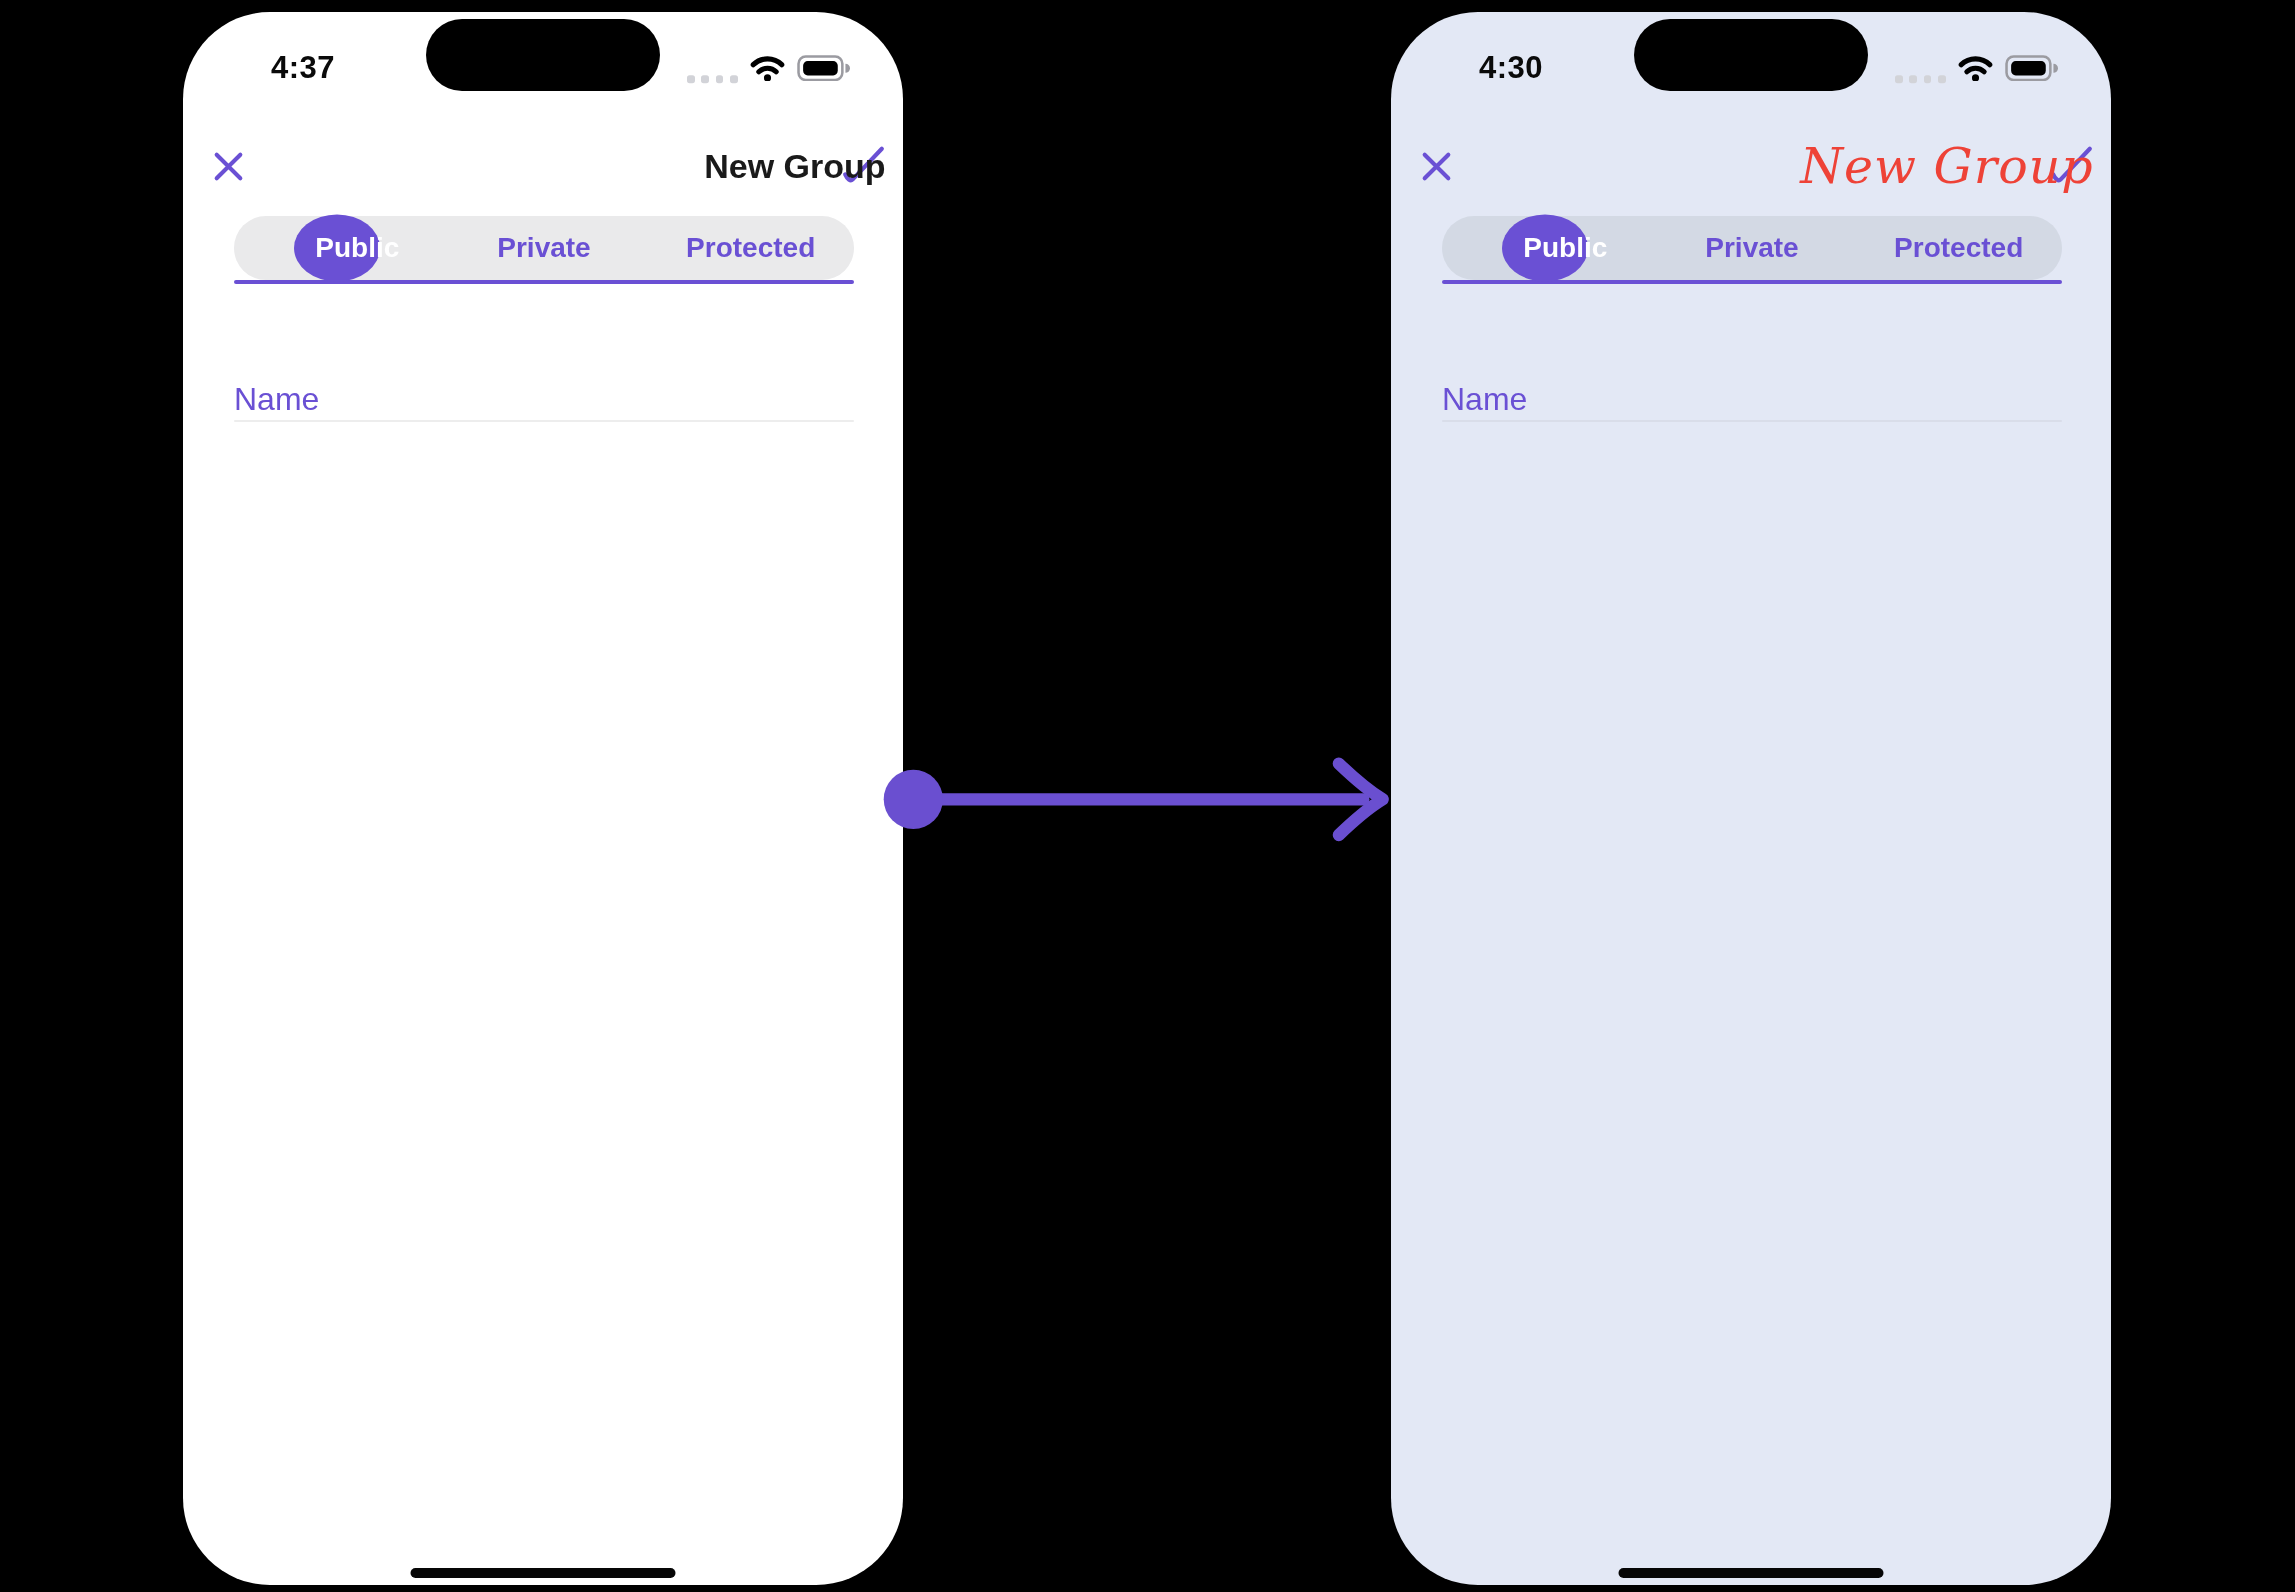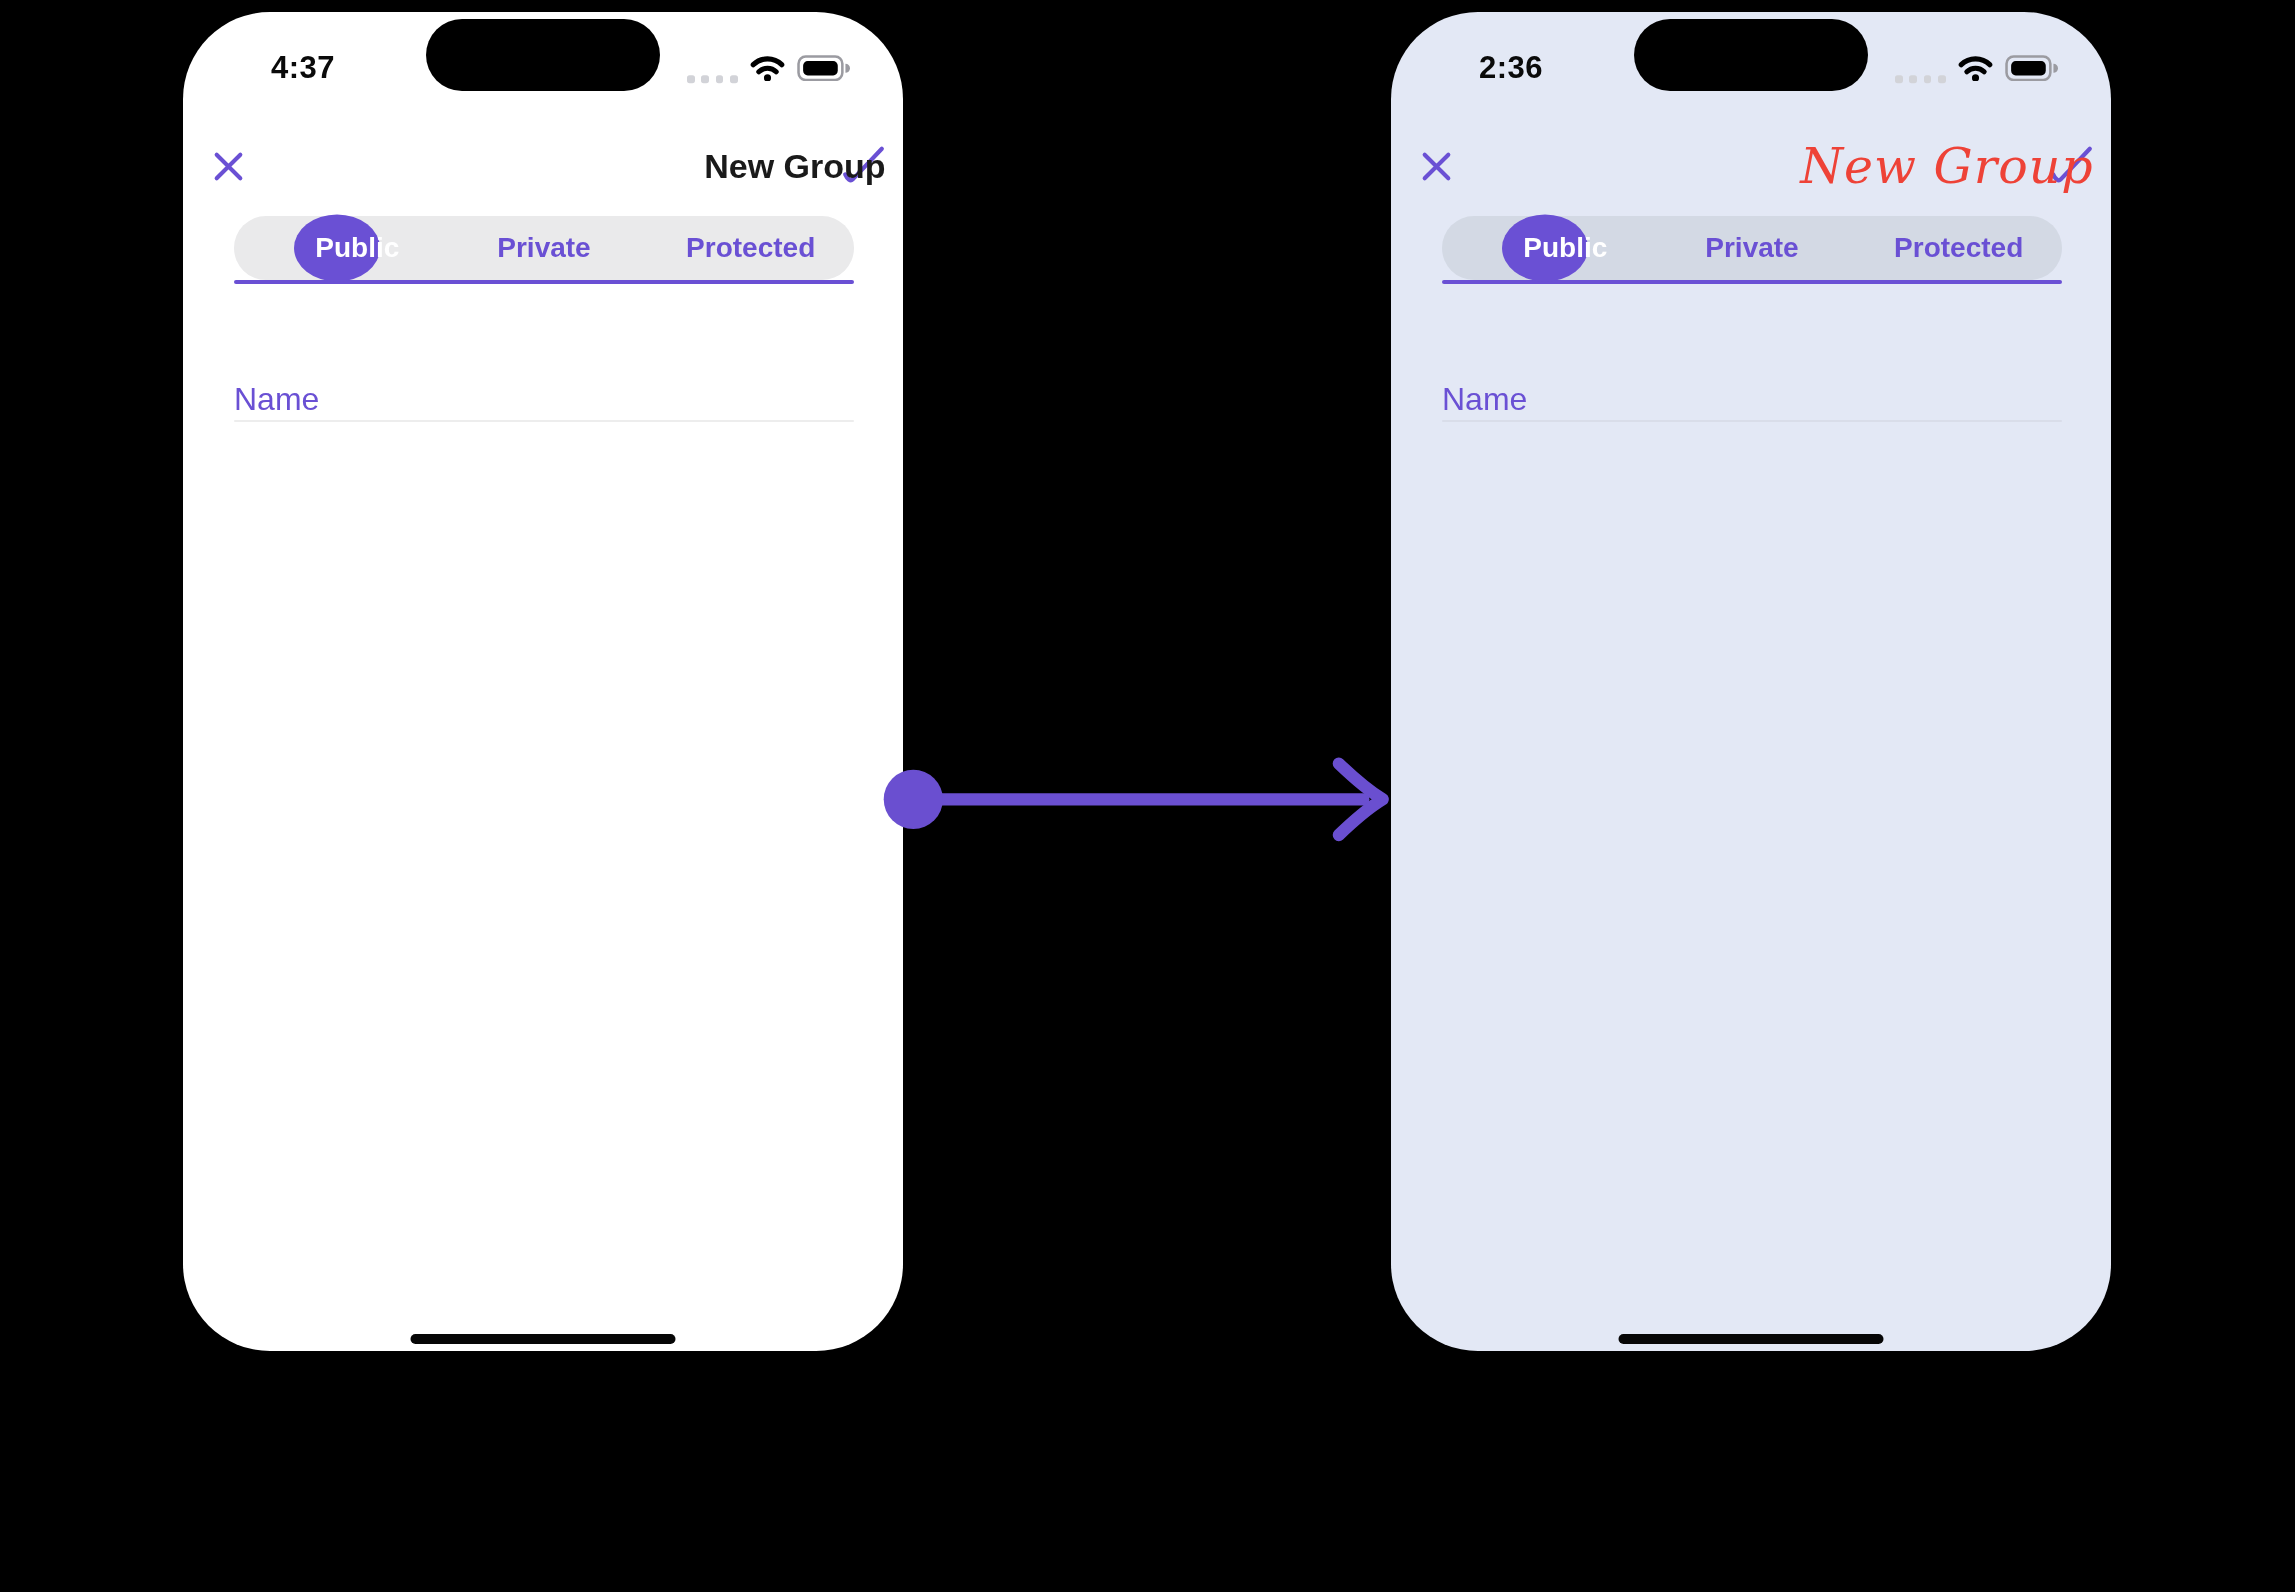--- a/index.html
+++ b/index.html
@@ -1,21 +1,21 @@
 <!DOCTYPE html>
 <html style="font-size:8.2px"><head>
 <meta charset="utf-8">
 <style>
   html,body{margin:0;padding:0;}
   body{
     width:2295px;height:1593px;position:relative;overflow:hidden;
     background:#000;font-family:"Liberation Sans",sans-serif;
   }
   .phone{
-    position:absolute;top:11.7px;width:720px;height:1339px;
+    position:absolute;top:11.7px;width:720px;height:1573px;
     border-radius:87px;background:var(--bg,#fff);overflow:hidden;
   }
   .phone.left{left:183px;}
   .phone.right{left:1391px;}
 
   .island{
     position:absolute;top:7.7px;left:50%;transform:translateX(-50%);
     width:234px;height:72px;background:#000;border-radius:41px;
   }
   .statusbar{
@@ -143,21 +143,21 @@
   <input class="name-input" type="text" placeholder="Name" style="">
   <div class="field-divider"></div>
 
   <div class="home"></div>
 </section>
 
 <section class="phone right" style="--bg: #e3e8f5; --accent: #6a50d4; --title-color: #ee4237; --tabbar: #d3d9e4; --divider: #d9dde9;">
   <div class="island"></div>
 
   <div class="statusbar">
-    <span class="time">2:36</span>
+    <span class="time">4:30</span>
     <div class="sicons">
       <div class="dots">
           <i></i>
           <i></i>
           <i></i>
           <i></i>
         </div>
       <svg class="wifi" viewBox="0 0 68 52">
         <path d="M6 19 A40 40 0 0 1 62 19" fill="none" stroke="#000" stroke-width="10" stroke-linecap="round"></path>
         <path d="M17 33 A24 24 0 0 1 51 33" fill="none" stroke="#000" stroke-width="10" stroke-linecap="round"></path>

